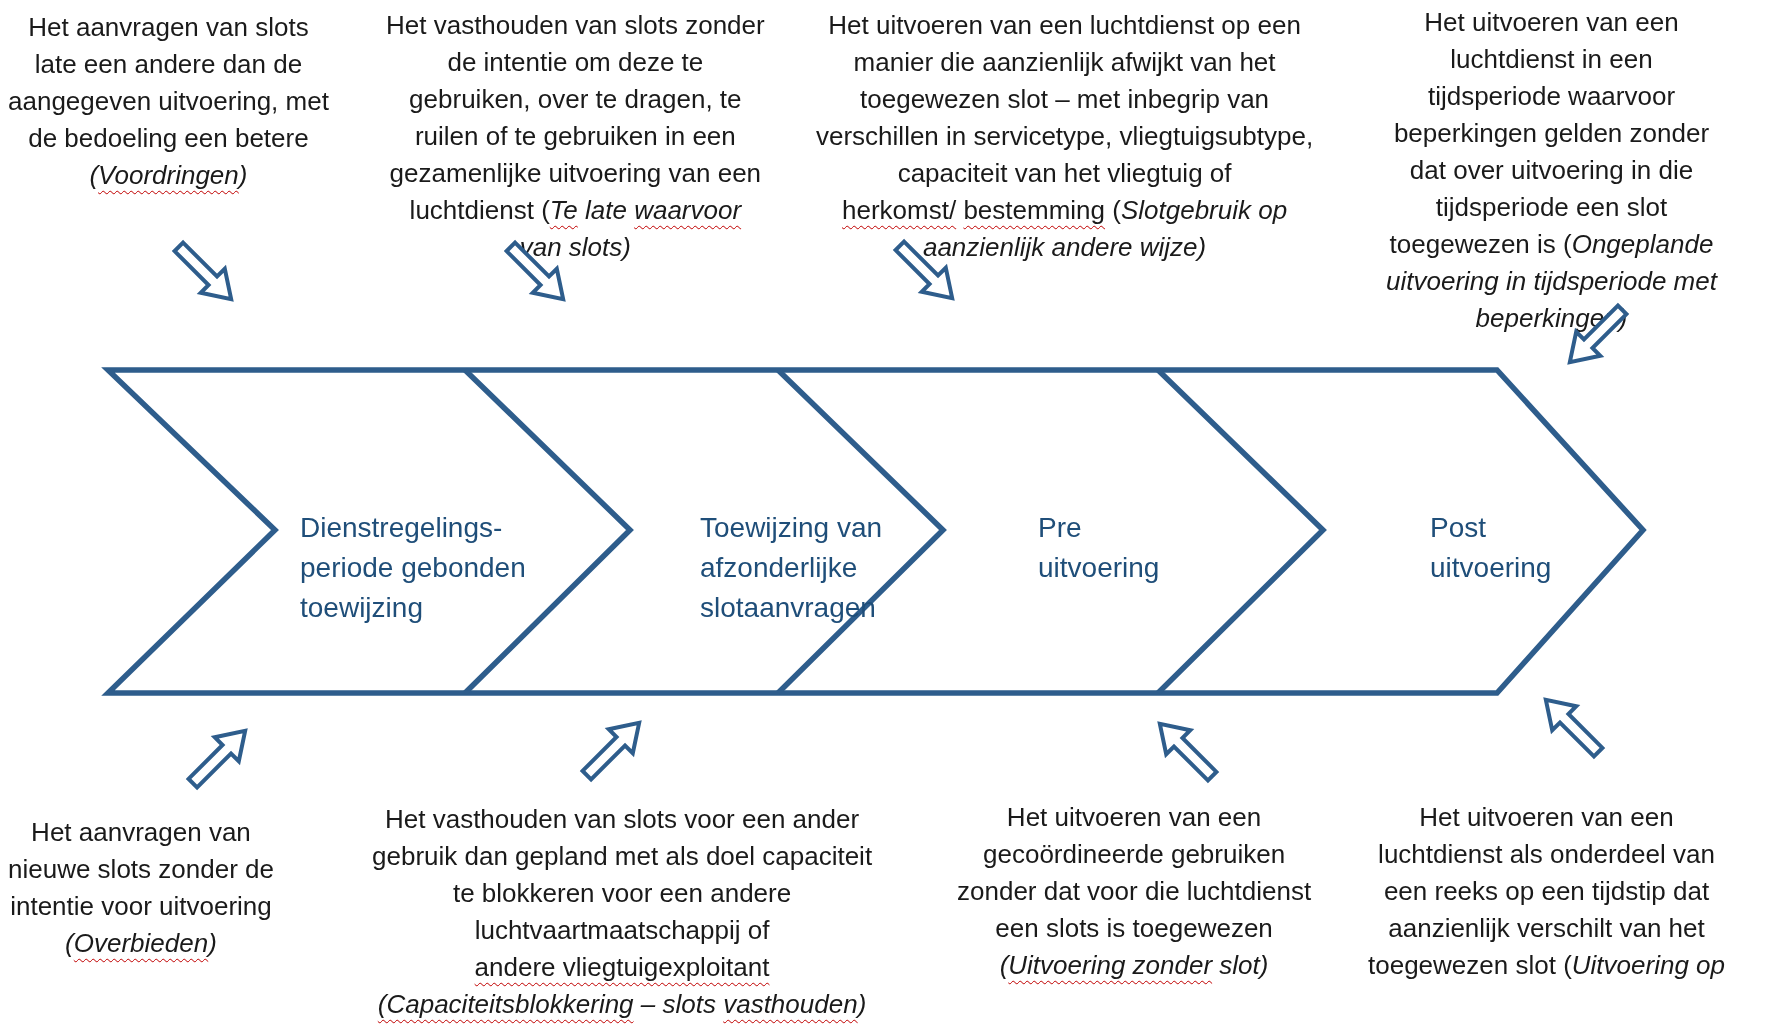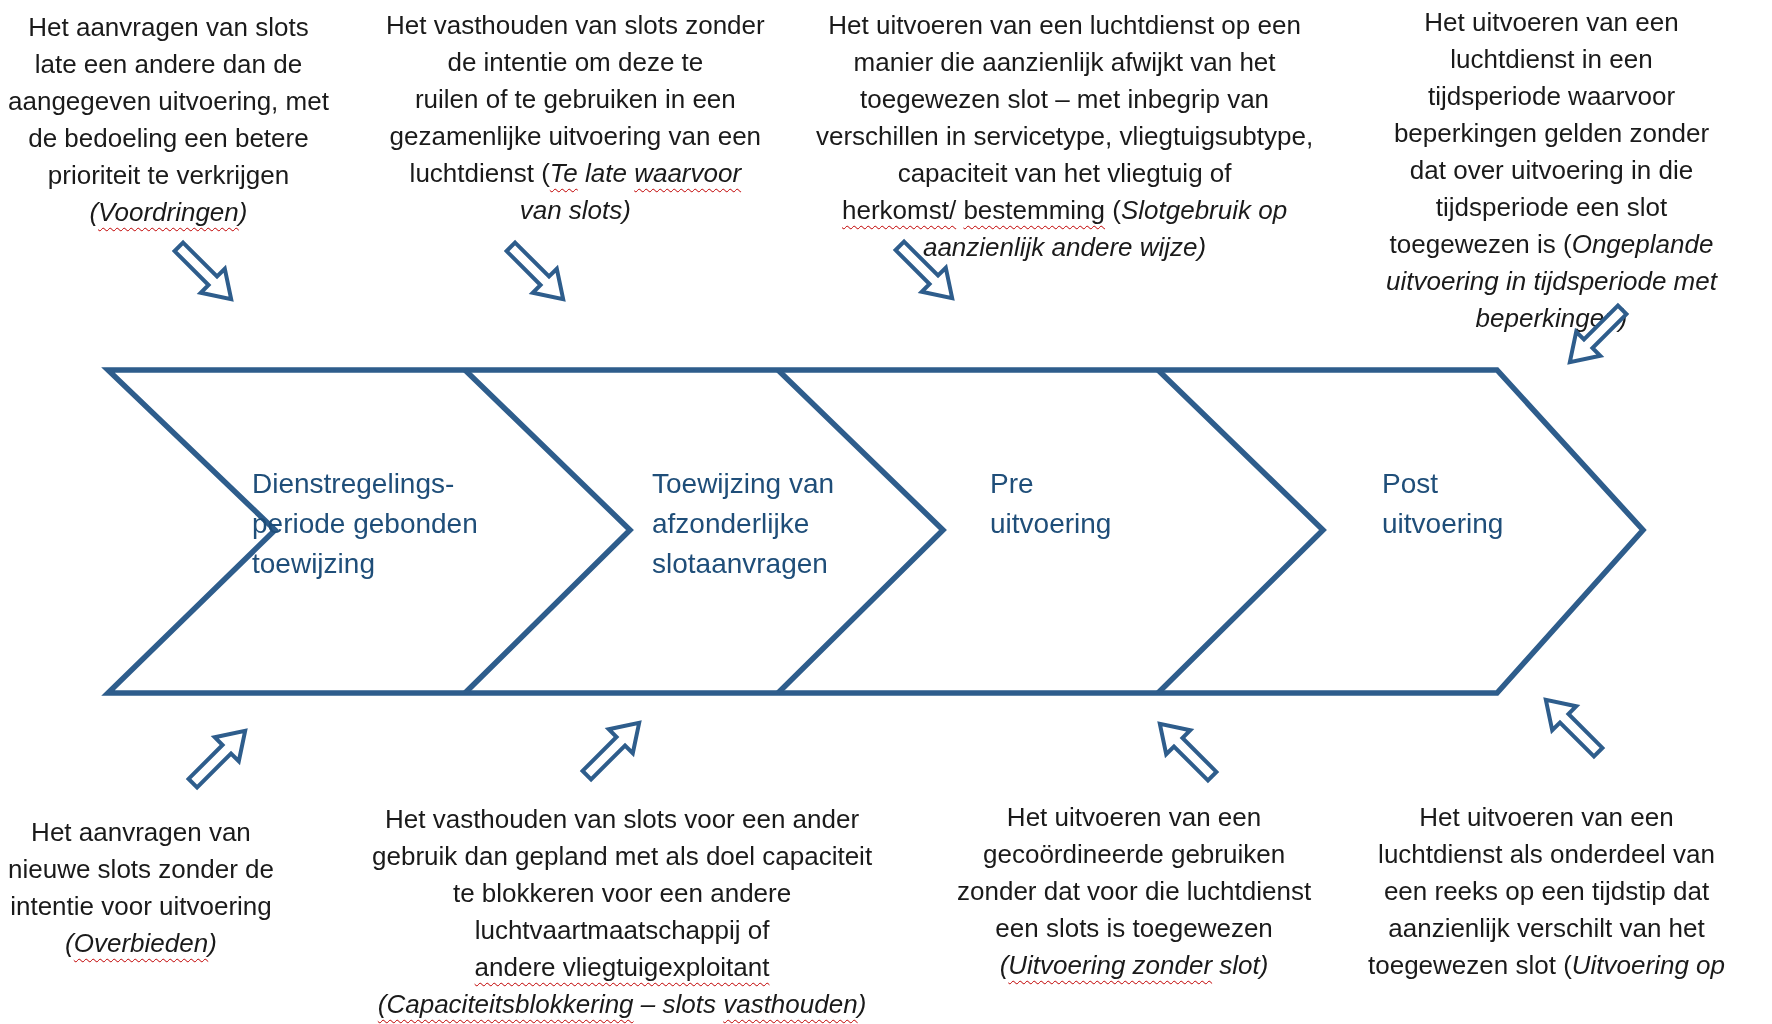--- a/index.html
+++ b/index.html
@@ -10,24 +10,25 @@
   }
   html,body{margin:0;padding:0;background:#fff;}
   body{font-family:"Liberation Sans","DejaVu Sans",sans-serif;}
   #stage{position:relative;width:1772px;height:1024px;background:#fff;overflow:hidden;}
 
   
   #band{position:absolute;left:0;top:0;width:1772px;height:1024px;}
 
   
   .chev-label{
-    position:absolute;top:464px;
+    position:absolute;top:508px;
     font-size:28px;line-height:40px;
     color:var(--label);
     white-space:pre-line;
+    margin-left:48px;
   }
   #label-1{left:252px}
   #label-2{left:652px}
   #label-3{left:990px}
   #label-4{left:1382px}
 
   
   .ann{
     position:absolute;
     font-size:26px;line-height:37px;
@@ -82,26 +83,26 @@
   <div id="label-3" class="chev-label">Pre
 uitvoering</div>
   <div id="label-4" class="chev-label">Post
 uitvoering</div>
 
   <div id="ann-t1" class="ann">
       <div><span>Het aanvragen van slots</span></div>
       <div><span>late een andere dan de</span></div>
       <div><span>aangegeven uitvoering, met</span></div>
       <div><span>de bedoeling een betere</span></div>
-      <div><span>prioriteit te verkrijgen</span></div>
       <div><span class="it">(</span><span class="it u"><span class="sq">Voordringen</span></span><span class="it">)</span></div>
     </div>
   <div id="ann-t2" class="ann">
       <div><span>Het vasthouden van slots zonder</span></div>
       <div><span>de intentie om deze te</span></div>
+      <div><span>gebruiken, over te dragen, te</span></div>
       <div><span>ruilen of te gebruiken in een</span></div>
       <div><span>gezamenlijke uitvoering van een</span></div>
       <div><span>luchtdienst (</span><span class="it u"><span class="sq">Te</span></span><span class="it"> late </span><span class="it u"><span class="sq">waarvoor</span></span></div>
       <div><span class="it">van slots</span><span class="it">)</span></div>
     </div>
   <div id="ann-t3" class="ann">
       <div><span>Het uitvoeren van een luchtdienst op een</span></div>
       <div><span>manier die aanzienlijk afwijkt van het</span></div>
       <div><span>toegewezen slot – met inbegrip van</span></div>
       <div><span>verschillen in servicetype, vliegtuigsubtype,</span></div>

